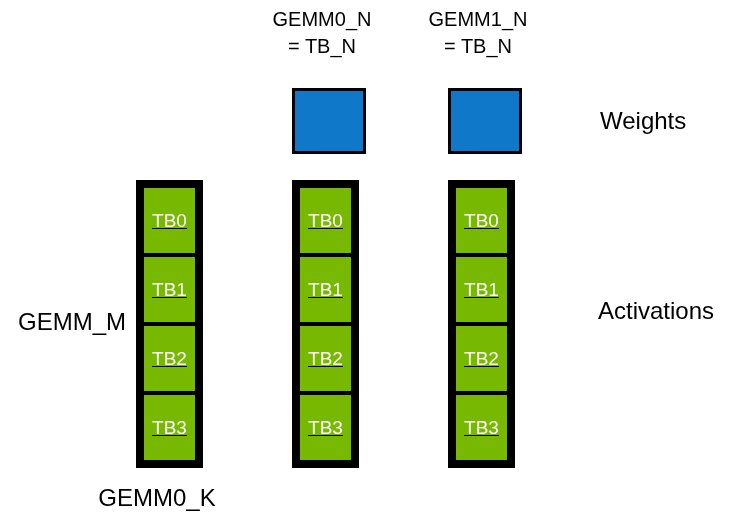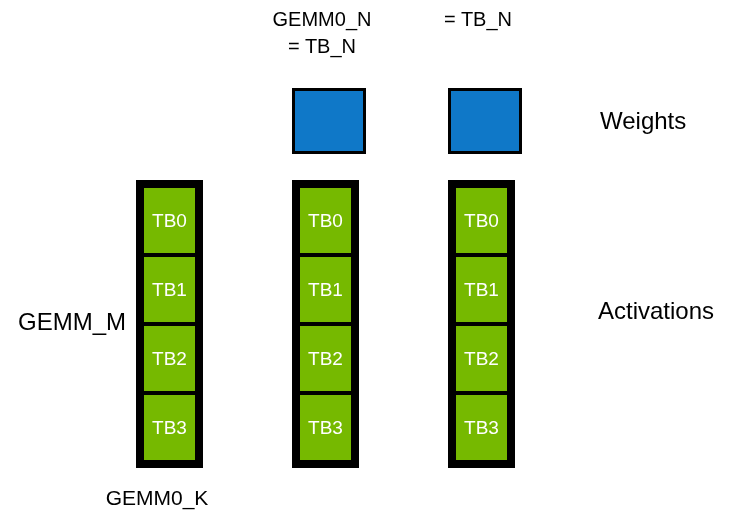--- a/index.html
+++ b/index.html
@@ -40,55 +40,57 @@
   .tb-column {
     position: absolute;
     width: 67px;
     height: 288px;
     background: var(--border, #000);
     display: flex;
     flex-direction: column;
     gap: 4px;
     padding: 8px;
     box-sizing: border-box;
+    text-decoration: underline;
   }
   .tb-block {
     flex: 1;
     background: var(--green, #76B900);
     display: flex;
     align-items: center;
     justify-content: center;
     color: #ffffff;
     font-size: 19px;
   }
   .side-label {
     position: absolute;
     font-size: 24px;
     line-height: 20px;
     white-space: nowrap;
   }
   .bottom-label {
     position: absolute;
     width: 120px;
     text-align: center;
-    font-size: 21px;
+    font-size: 24px;
     line-height: 20px;
     white-space: nowrap;
   }
 </style>
 </head>
 <body style="background: rgb(255, 255, 255);">
 
 <div class="canvas">
 
   <div class="top-label" style="left:242px; top:6px;">
     <div>GEMM0_N</div>
     <div>= TB_N</div>
   </div>
   <div class="top-label" style="left:398px; top:6px;">
+    <div>GEMM1_N</div>
     <div>= TB_N</div>
   </div>
 
   <div class="weight-square" style="left:292px; top:88px;"></div>
   <div class="weight-square" style="left:448px; top:88px;"></div>
 
   <div class="side-label" style="left:600px; top:111px;">Weights</div>
 
   <div class="tb-column" style="left:136px; top:180px;">
     <div class="tb-block">TB0</div>

